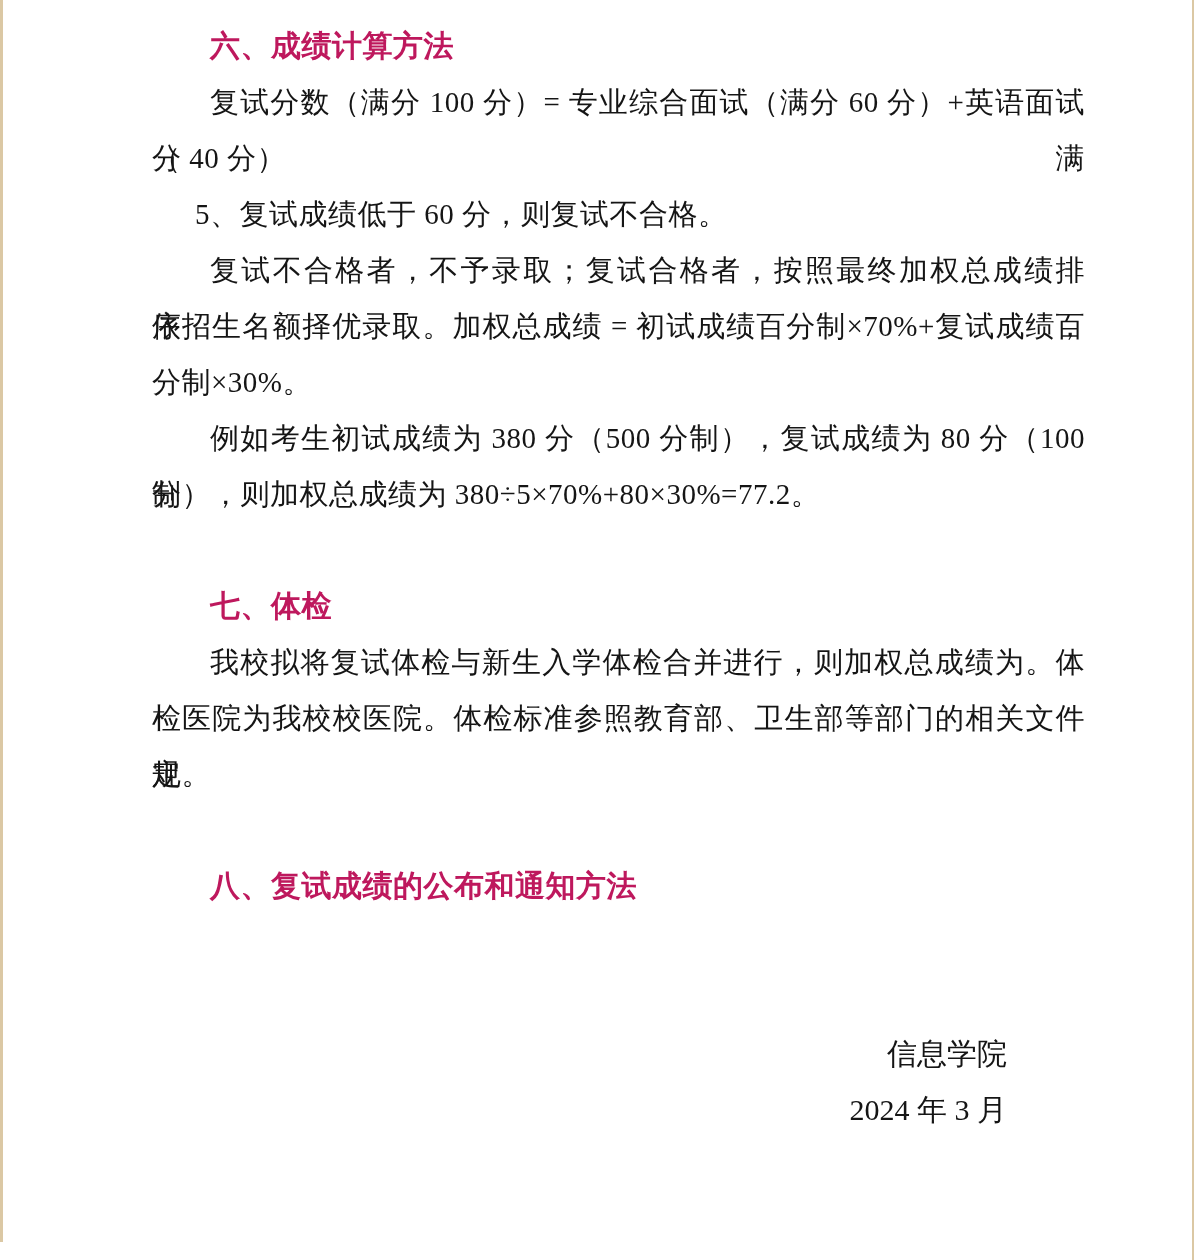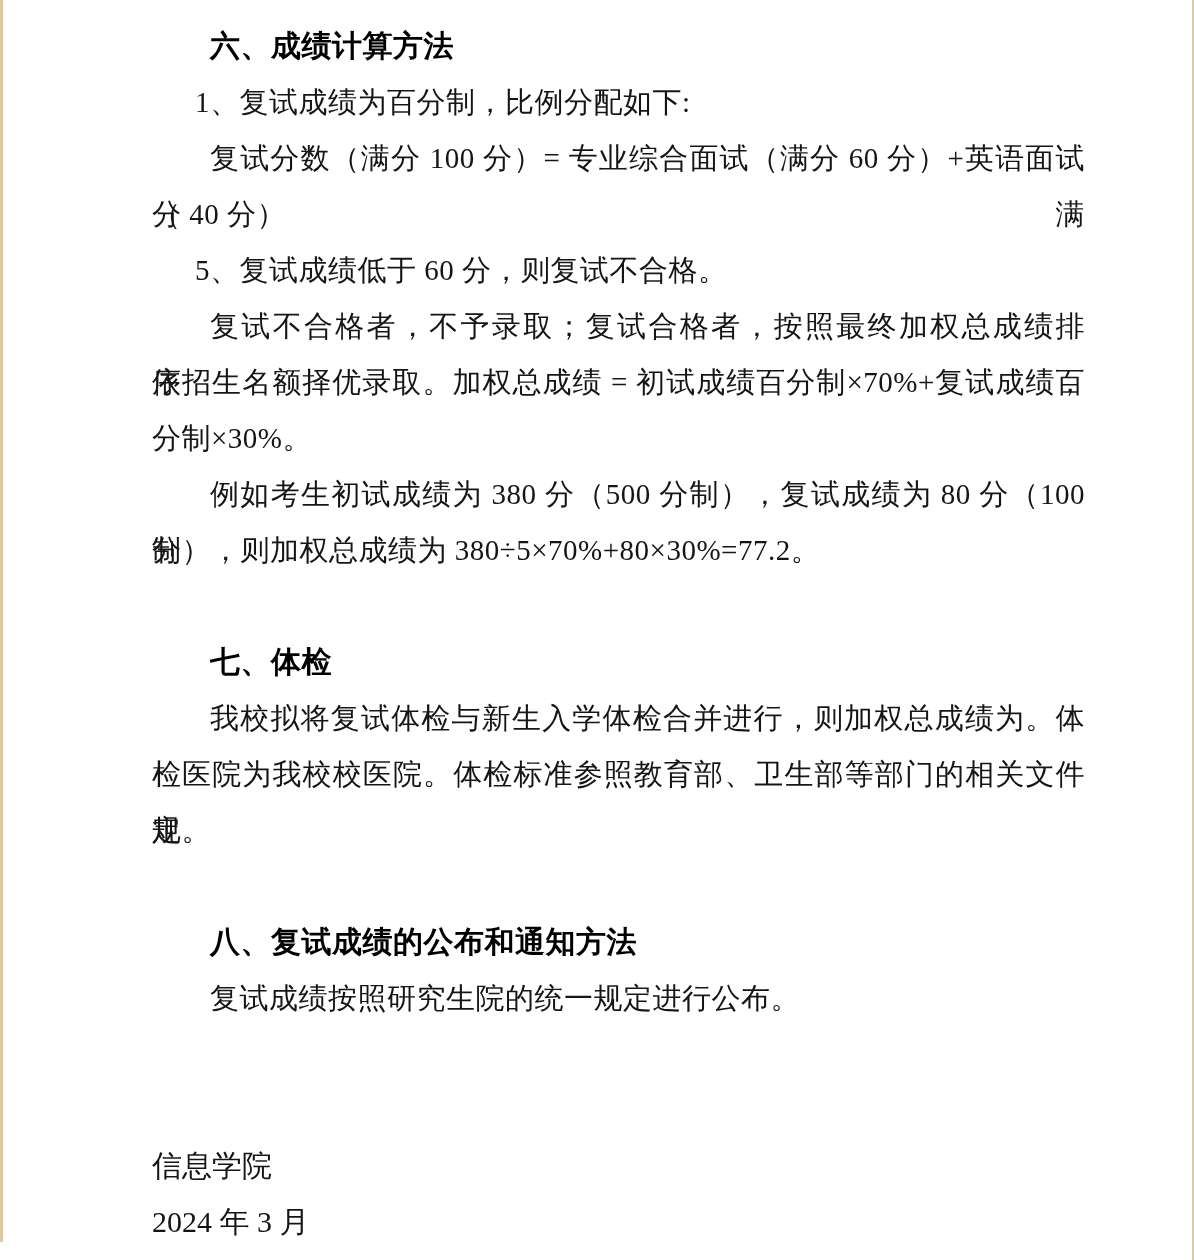--- a/index.html
+++ b/index.html
@@ -36,44 +36,43 @@
   .j {
     white-space: normal;
     text-align: justify;
     text-align-last: justify;
   }
   .heading {
     font-family: "Liberation Sans", "DejaVu Sans", sans-serif;
     font-weight: 700;
     font-size: 30px;
     text-indent: 58px;
-    color: #000000;
+    color: #be185d;
   }
   .num    { text-indent: 43px; }
   .pfirst { text-indent: 58px; }
   .cont   { text-indent: 0; font-family: Liberation Serif, serif; }
   .blank  { height: 56px; }
   .sig-line {
     height: 56px; line-height: 56px;
     font-size: 30px;
-    text-align: left;
+    text-align: right;
     padding-right: 78px;
   }
 </style>
 </head>
 <body>
 
 <div class="edge-left"></div>
 <div class="edge-right"></div>
 
 <div class="content">
 
   <div class="line heading">六、成绩计算方法</div>
 
-  <div class="line num">1、复试成绩为百分制，比例分配如下:</div>
   <div class="line pfirst j">复试分数（满分 100 分）= 专业综合面试（满分 60 分）+英语面试（满</div>
   <div class="line cont">分 40 分）</div>
   <div class="line num">5、复试成绩低于 60 分，则复试不合格。</div>
   <div class="line pfirst j">复试不合格者，不予录取；复试合格者，按照最终加权总成绩排序，</div>
   <div class="line cont j">依招生名额择优录取。加权总成绩 = 初试成绩百分制×70%+复试成绩百</div>
   <div class="line cont">分制×30%。</div>
   <div class="line pfirst j">例如考生初试成绩为 380 分（500 分制），复试成绩为 80 分（100 分</div>
   <div class="line cont">制），则加权总成绩为 380÷5×70%+80×30%=77.2。</div>
 
   <div class="blank"></div>
@@ -81,21 +80,20 @@
   <div class="line heading">七、体检</div>
 
   <div class="line pfirst j">我校拟将复试体检与新生入学体检合并进行，则加权总成绩为。体</div>
   <div class="line cont j">检医院为我校校医院。体检标准参照教育部、卫生部等部门的相关文件规</div>
   <div class="line cont">定。</div>
 
   <div class="blank"></div>
 
   <div class="line heading">八、复试成绩的公布和通知方法</div>
 
-  <div class="line pfirst">复试成绩按照研究生院的统一规定进行公布。</div>
 
   <div class="blank"></div>
   <div class="blank"></div>
 
   <div class="sig-line">信息学院</div>
   <div class="sig-line">2024 年 3 月</div>
 
 </div>
 
 </body></html>

